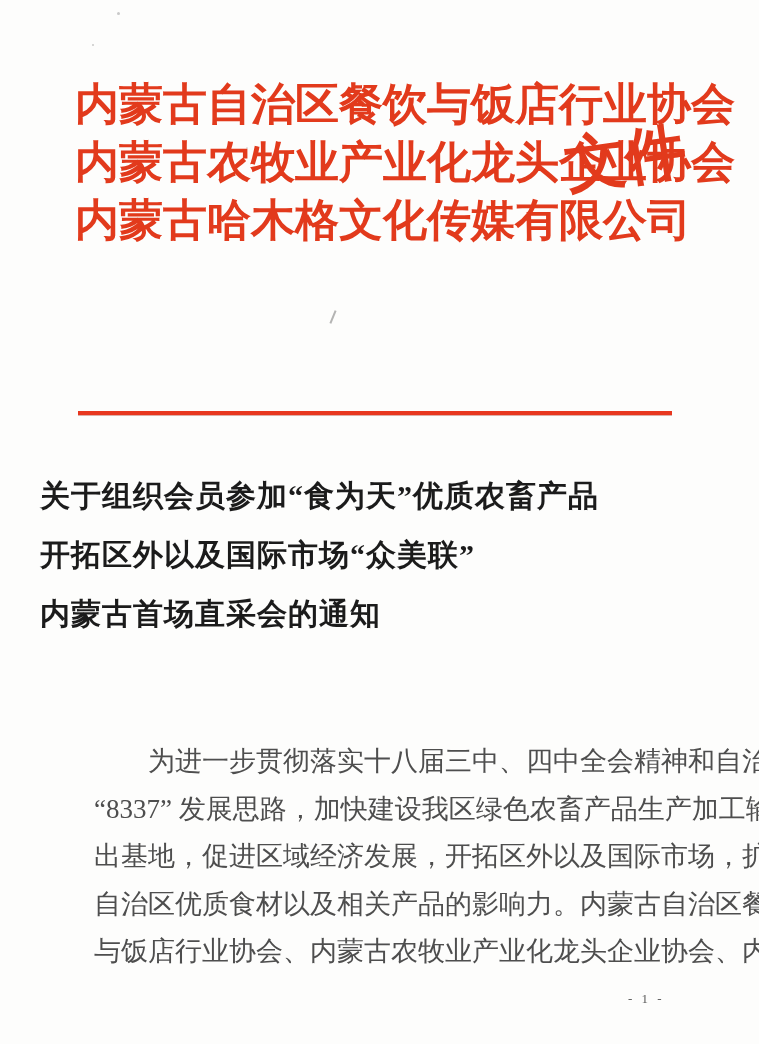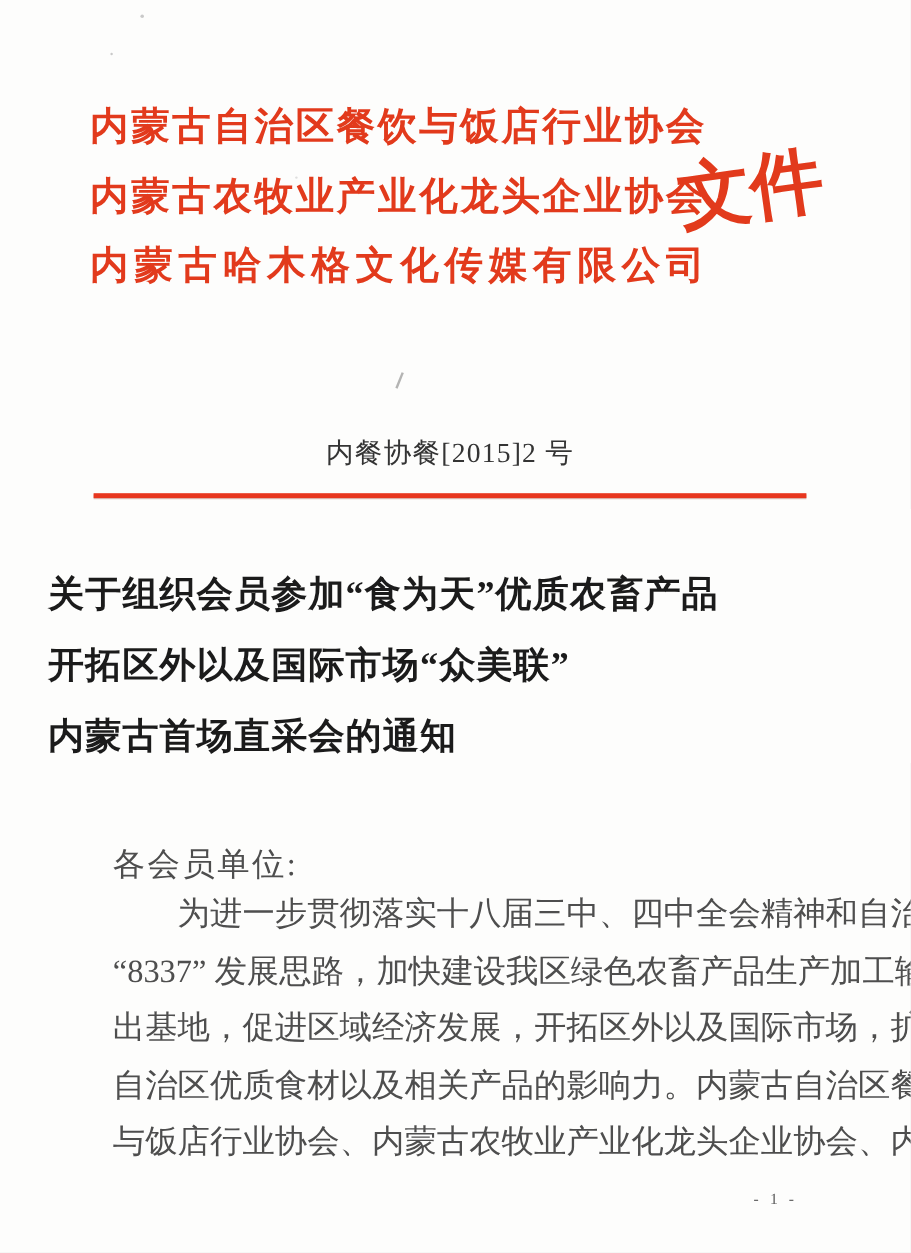--- a/index.html
+++ b/index.html
@@ -22,21 +22,21 @@
     position: absolute;
     left: 75px;
     top: 76px;
     width: 512px;
   }
   .org-line {
     display: block;
     width: 512px;
     height: 58px;
     line-height: 58px;
-    font-size: 32px;
+    font-size: 44px;
     font-weight: bold;
     color: var(--red, #e23a1c);
     text-align: justify;
     text-align-last: justify;
     white-space: nowrap;
     letter-spacing: 0;
   }
   .wenjian {
     position: absolute;
     left: 570px;
@@ -162,31 +162,29 @@
   <div class="slash-mark"></div>
 
   <div class="org-block">
     <span class="org-line">内蒙古自治区餐饮与饭店行业协会</span>
     <span class="org-line">内蒙古农牧业产业化龙头企业协会</span>
     <span class="org-line">内蒙古哈木格文化传媒有限公司</span>
   </div>
 
   <div class="wenjian">文件</div>
 
-  <div class="doc-number">内餐协餐[2015]2 号</div>
 
   <div class="red-rule"></div>
 
   <div class="title-block">
     <span class="title-line">关于组织会员参加“食为天”优质农畜产品</span>
     <span class="title-line">开拓区外以及国际市场“众美联”</span>
     <span class="title-line">内蒙古首场直采会的通知</span>
   </div>
 
-  <div class="salutation">各会员单位:</div>
 
   <div class="body-block">
     <span class="body-line indent">为进一步贯彻落实十八届三中、四中全会精神和自治区</span>
     <span class="body-line">“8337” 发展思路，加快建设我区绿色农畜产品生产加工输</span>
     <span class="body-line">出基地，促进区域经济发展，开拓区外以及国际市场，扩大</span>
     <span class="body-line">自治区优质食材以及相关产品的影响力。内蒙古自治区餐饮</span>
     <span class="body-line">与饭店行业协会、内蒙古农牧业产业化龙头企业协会、内蒙</span>
   </div>
 
   <div class="page-number">- 1 -</div>

